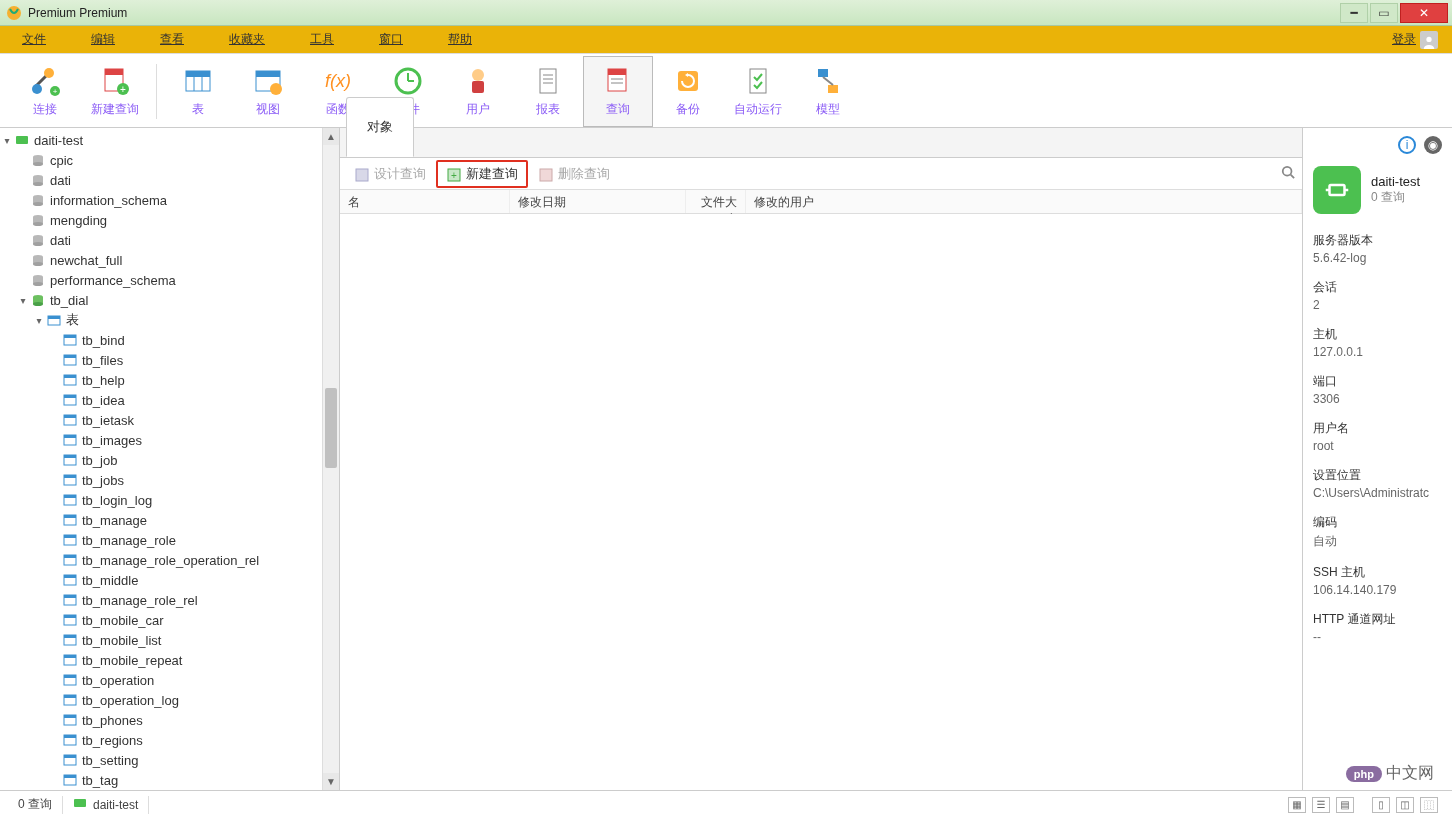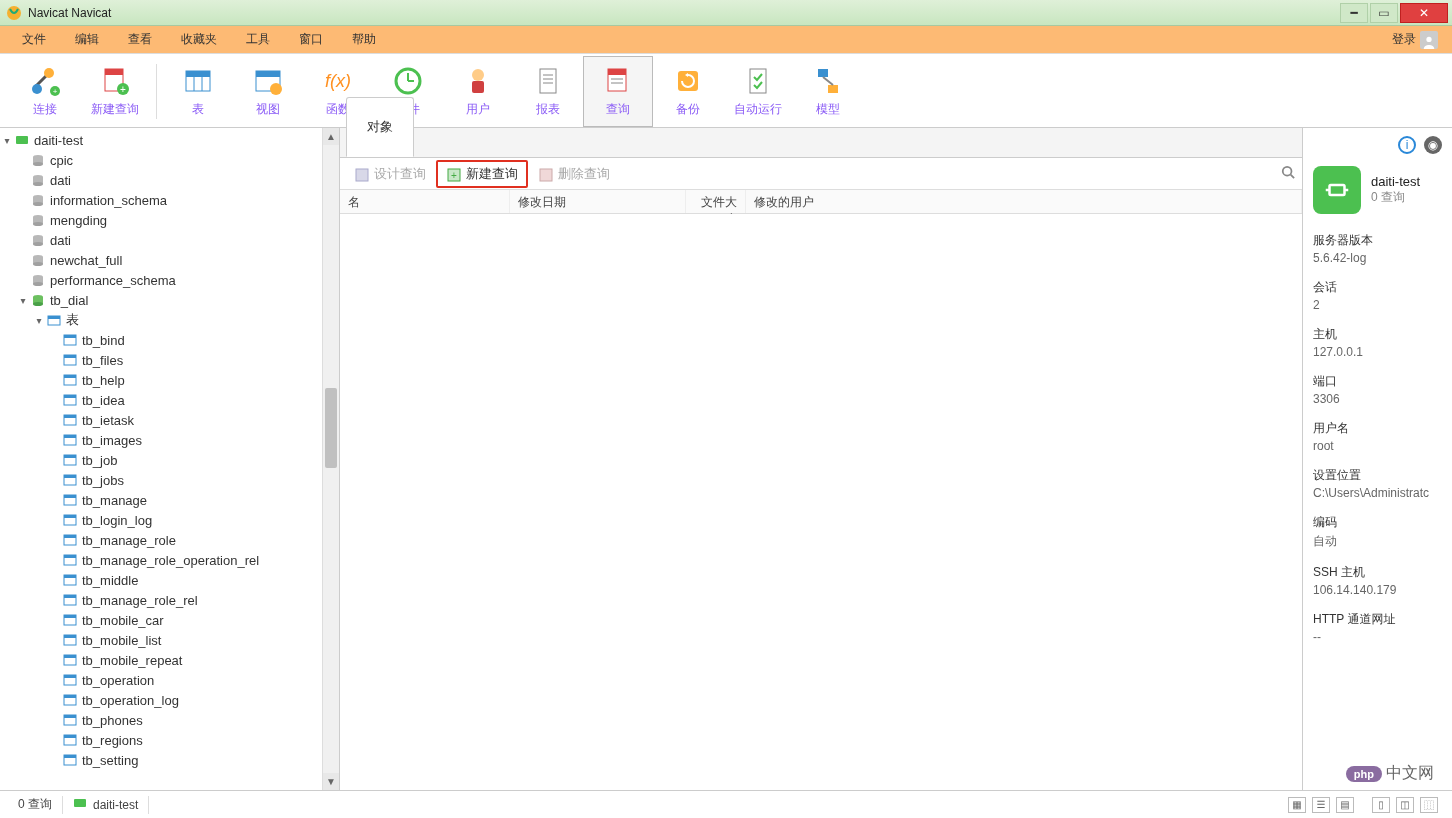--- a/index.html
+++ b/index.html
@@ -8,21 +8,21 @@
 
 .titlebar { height: 26px; background: linear-gradient(#dff0d8,#c8e6c0); display: flex; align-items: center; border-bottom: 1px solid #a8c8a0; }
 .titlebar .app-icon { width: 16px; height: 16px; margin: 0 6px; }
 .titlebar .title { flex: 0 0 auto; color: #222; font-size: 12px; }
 .titlebar .spacer { flex: 1; }
 .win-btns { display: flex; height: 20px; margin-right: 4px; gap: 2px; }
 .win-btn { width: 28px; height: 20px; display:flex;align-items:center;justify-content:center; background:#d0e8c8; border:1px solid #b0d0a8; color:#333;}
 .win-btn.close { background:#e04040; color:#fff; width:48px; border-color:#c02020;}
 
 
-.menubar { height: 28px; background:#fdba74; border-bottom:1px solid #ddd; display:flex; align-items:center; padding:0 8px; gap:1px; }
+.menubar { height: 28px; background:#eab308; border-bottom:1px solid #ddd; display:flex; align-items:center; padding:0 8px; gap:17px;text-decoration:underline; }
 .menubar .menu-item { padding:4px 14px; cursor:default; }
 .menubar .spacer { flex:1; }
 .menubar .login { display:flex; align-items:center; gap:4px; padding:2px 6px;}
 .avatar { width:18px; height:18px; background:#ccc; border-radius:2px; display:flex;align-items:flex-end;justify-content:center;overflow:hidden;}
 .avatar svg { width:14px; height:14px; fill:#fff;}
 
 
 .toolbar { height: 74px; background:#fff; border-bottom:1px solid #ccc; display:flex; align-items:stretch; padding:2px 10px 0 10px; gap:0; }
 .tool-btn { width:70px; display:flex; flex-direction:column; align-items:center; justify-content:center; gap:4px; cursor:default; padding:4px 0;}
 .tool-btn.selected { border:1px solid #bbb; background:#f5f5f5;}
@@ -84,21 +84,21 @@
 </head>
 <body>
 
 <div class="titlebar">
   <span class="app-icon">
     <svg viewBox="0 0 16 16">
         <circle cx="8" cy="8" r="7" fill="#f5b030"></circle>
         <path d="M4 4 Q8 12 12 4" stroke="#2a7" stroke-width="2" fill="none"></path>
       </svg>
   </span>
-  <span class="title">Navicat Navicat</span>
+  <span class="title">Premium Premium</span>
   <span class="spacer"></span>
   <div class="win-btns">
     <div class="win-btn">━</div>
     <div class="win-btn">▭</div>
     <div class="win-btn close">✕</div>
   </div>
 </div>
 
 <div class="menubar">
   <span class="menu-item">文件</span>
@@ -458,42 +458,42 @@
         </div>
         <div class="tree-row">
           <span class="pad" style="width:48px"></span>
           <span class="caret"></span>
           <span class="ticon">
             <svg width="14" height="14">
               <rect x="1" y="2" width="12" height="10" fill="#fff" stroke="#3a90d0"></rect>
               <rect x="1" y="2" width="12" height="3" fill="#3a90d0"></rect>
             </svg>
           </span>
+          <span>tb_login_log</span>
+        </div>
+        <div class="tree-row">
+          <span class="pad" style="width:48px"></span>
+          <span class="caret"></span>
+          <span class="ticon">
+            <svg width="14" height="14">
+              <rect x="1" y="2" width="12" height="10" fill="#fff" stroke="#3a90d0"></rect>
+              <rect x="1" y="2" width="12" height="3" fill="#3a90d0"></rect>
+            </svg>
+          </span>
           <span>tb_manage</span>
         </div>
         <div class="tree-row">
           <span class="pad" style="width:48px"></span>
           <span class="caret"></span>
           <span class="ticon">
             <svg width="14" height="14">
               <rect x="1" y="2" width="12" height="10" fill="#fff" stroke="#3a90d0"></rect>
               <rect x="1" y="2" width="12" height="3" fill="#3a90d0"></rect>
             </svg>
           </span>
-          <span>tb_login_log</span>
-        </div>
-        <div class="tree-row">
-          <span class="pad" style="width:48px"></span>
-          <span class="caret"></span>
-          <span class="ticon">
-            <svg width="14" height="14">
-              <rect x="1" y="2" width="12" height="10" fill="#fff" stroke="#3a90d0"></rect>
-              <rect x="1" y="2" width="12" height="3" fill="#3a90d0"></rect>
-            </svg>
-          </span>
           <span>tb_manage_role</span>
         </div>
         <div class="tree-row">
           <span class="pad" style="width:48px"></span>
           <span class="caret"></span>
           <span class="ticon">
             <svg width="14" height="14">
               <rect x="1" y="2" width="12" height="10" fill="#fff" stroke="#3a90d0"></rect>
               <rect x="1" y="2" width="12" height="3" fill="#3a90d0"></rect>
             </svg>
@@ -602,20 +602,31 @@
         <div class="tree-row">
           <span class="pad" style="width:48px"></span>
           <span class="caret"></span>
           <span class="ticon">
             <svg width="14" height="14">
               <rect x="1" y="2" width="12" height="10" fill="#fff" stroke="#3a90d0"></rect>
               <rect x="1" y="2" width="12" height="3" fill="#3a90d0"></rect>
             </svg>
           </span>
           <span>tb_setting</span>
+        </div>
+        <div class="tree-row">
+          <span class="pad" style="width:48px"></span>
+          <span class="caret"></span>
+          <span class="ticon">
+            <svg width="14" height="14">
+              <rect x="1" y="2" width="12" height="10" fill="#fff" stroke="#3a90d0"></rect>
+              <rect x="1" y="2" width="12" height="3" fill="#3a90d0"></rect>
+            </svg>
+          </span>
+          <span>tb_tag</span>
         </div>
       </div>
     <div class="vscroll">
       <div class="arrow up">▲</div>
       <div class="thumb"></div>
       <div class="arrow down">▼</div>
     </div>
   </div>
 
   <div class="center">

